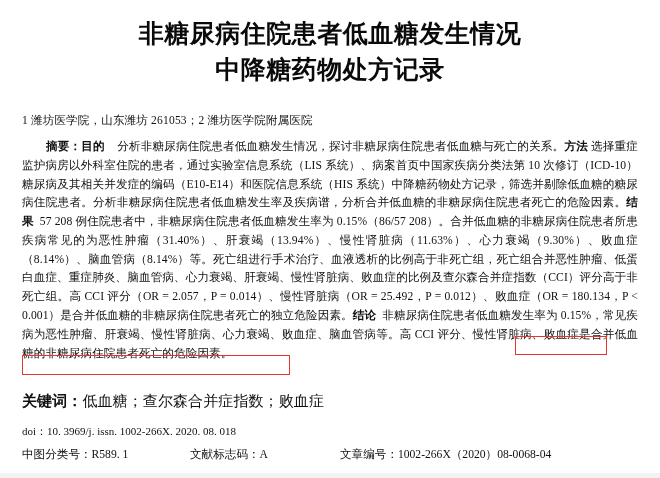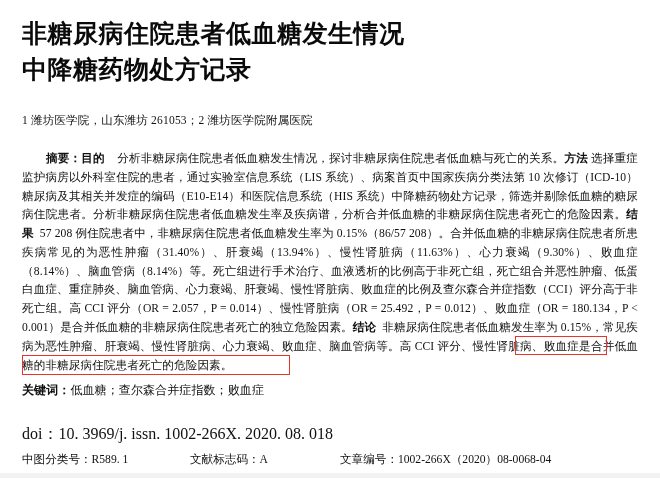--- a/index.html
+++ b/index.html
@@ -24,60 +24,61 @@
   .title {
     font-size: 25px;
     font-weight: bold;
     line-height: 1.42;
     letter-spacing: 0.5px;
     color: #0a0a0a;
     margin: 6px 0 0 0;
   }
   .title-line {
     display: block;
+    text-align: center;
   }
   .authors {
     margin-top: 30px;
     font-size: 13.5px;
     letter-spacing: 0.3px;
     color: #111;
   }
   .authors sup {
     font-size: 9px;
     vertical-align: super;
   }
   .affil {
     margin-top: 26px;
     font-size: 11.5px;
     color: #111;
     letter-spacing: 0.2px;
   }
   .abstract {
-    margin-top: 22px;
+    margin-top: 10px;
     font-size: 11.6px;
     line-height: 1.62;
     text-align: justify;
     color: #111;
     letter-spacing: 0.1px;
   }
   .abstract .lead {
     margin-left: 24px;
   }
   .b {
     font-weight: bold;
   }
   .kw {
-    margin-top: 6px;
-    font-size: 12px;
+    margin-top: 26px;
+    font-size: 15px;
     line-height: 1.6;
     letter-spacing: 0.1px;
   }
   .doi {
-    margin-top: 20px;
-    font-size: 16px;
+    margin-top: 10px;
+    font-size: 11px;
     line-height: 1.6;
   }
   .footer-row {
     margin-top: 5px;
     font-size: 11.6px;
     line-height: 1.6;
     display: flex;
     white-space: nowrap;
   }
   .footer-row .cell-1 { width: 168px; }

